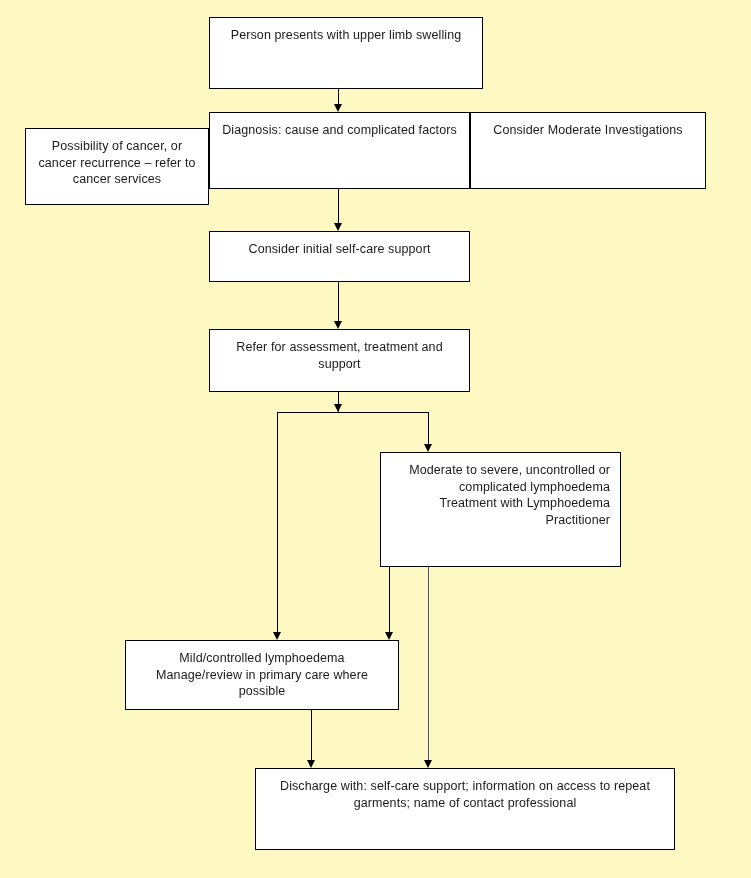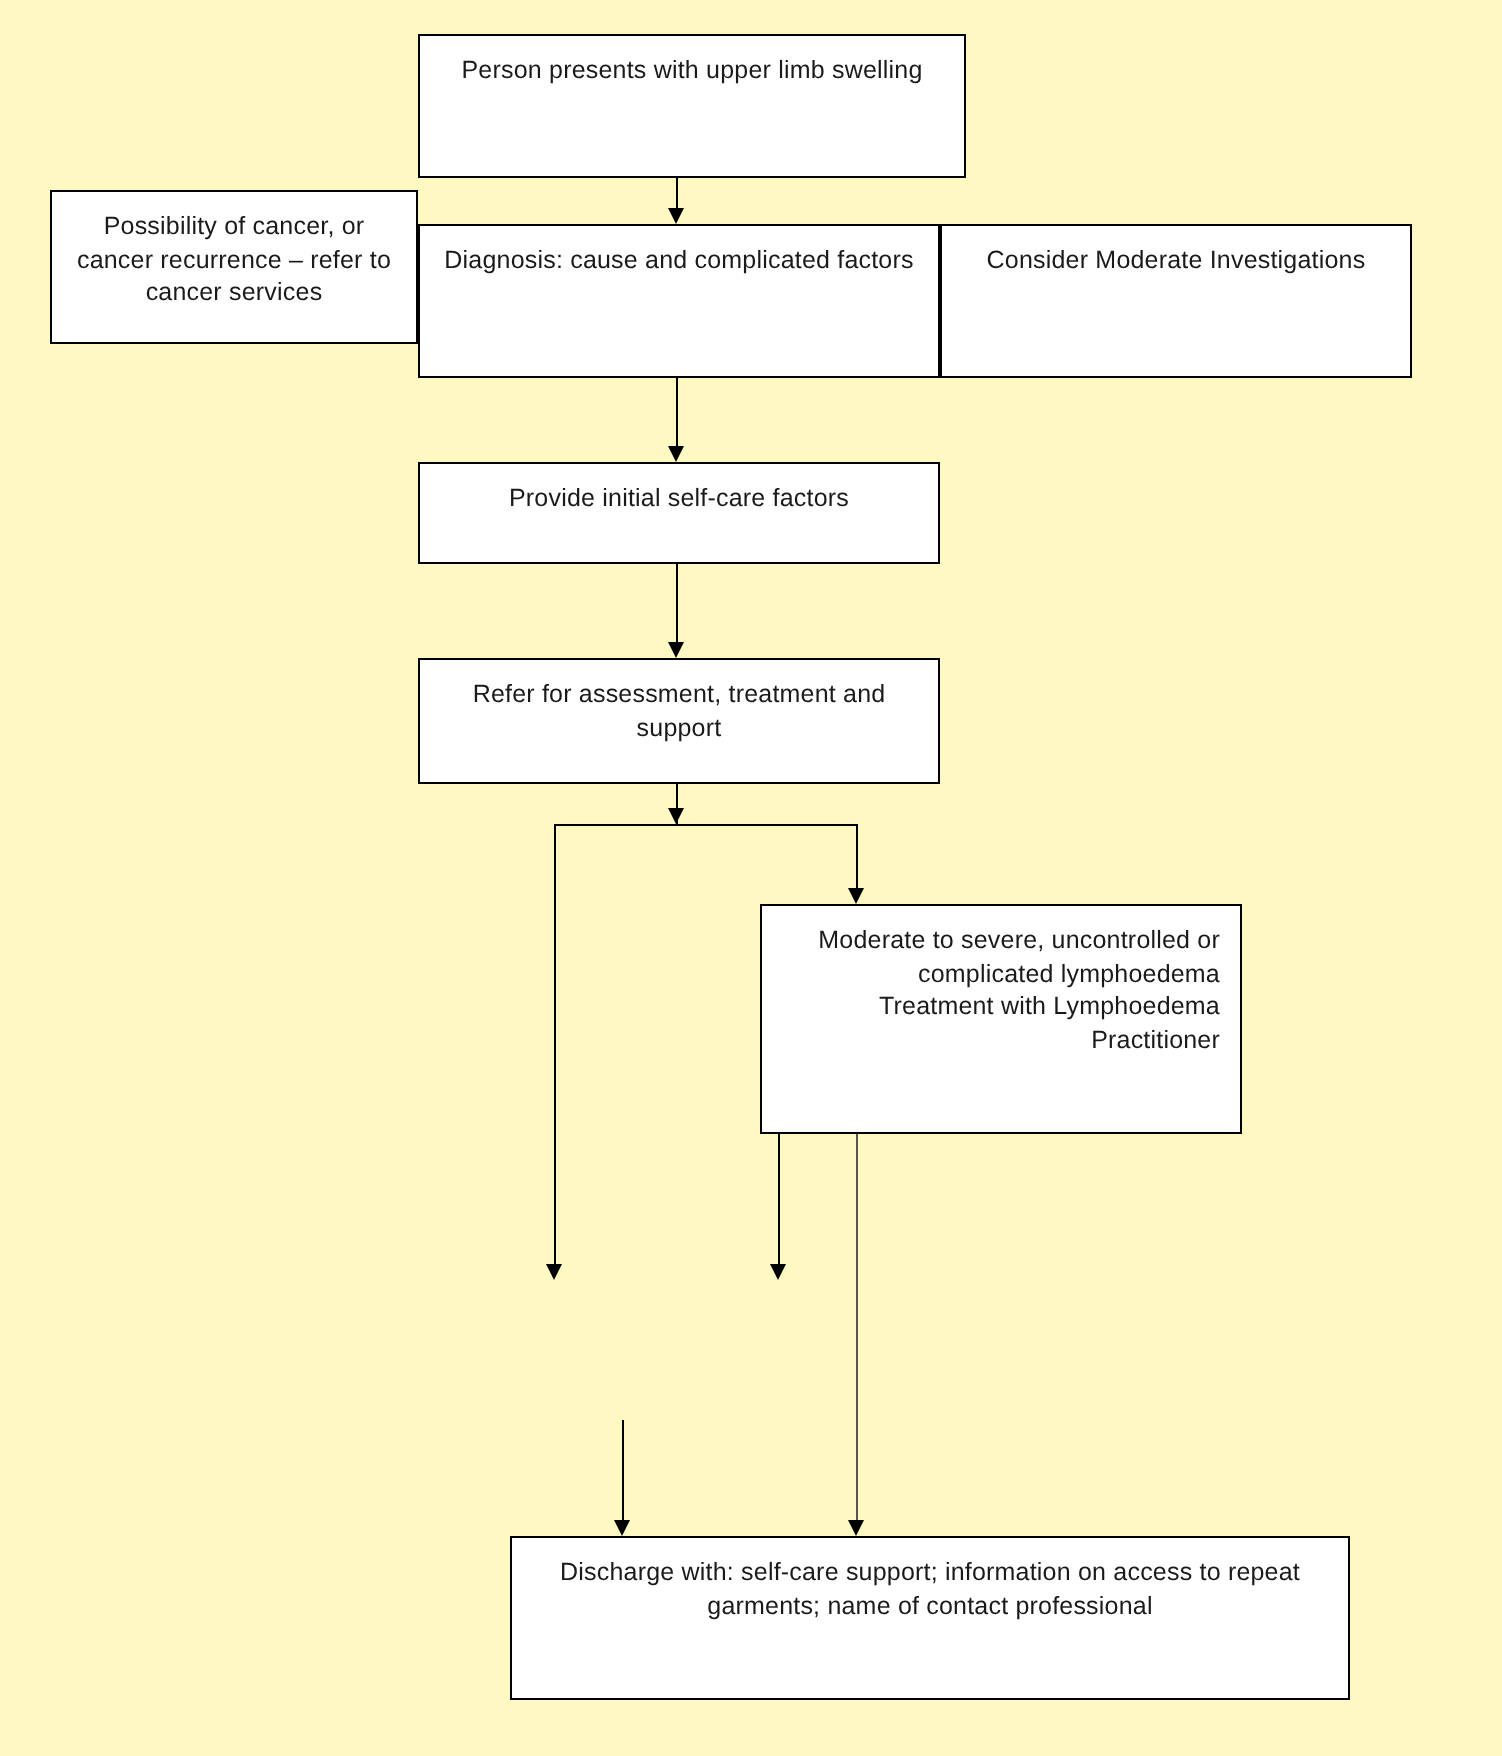--- a/index.html
+++ b/index.html
@@ -89,43 +89,47 @@
   <div class="vline dim" style="left:428px; top:567px; height:194px;"></div>
   <div class="arrow" style="left:423.5px; top:760px;"></div>
 
   <div class="vline" style="left:311px; top:710px; height:51px;"></div>
   <div class="arrow" style="left:306.5px; top:760px;"></div>
 
   <div class="node" style="left:209px; top:17px; width:274px; height:72px;">
     <span class="txt">Person presents with upper limb swelling</span>
   </div>
 
-  <div class="node" style="left:25px; top:95px; width:184px; height:77px;">
+  <div class="node" style="left:25px; top:128px; width:184px; height:77px;">
     <span class="txt">Possibility of cancer, or cancer recurrence – refer to cancer services</span>
   </div>
 
   <div class="node" style="left:209px; top:112px; width:261px; height:77px;">
     <span class="txt">Diagnosis: cause and complicated factors</span>
   </div>
 
   <div class="node" style="left:470px; top:112px; width:236px; height:77px;">
     <span class="txt">Consider Moderate Investigations</span>
   </div>
 
   <div class="node" style="left:209px; top:231px; width:261px; height:51px;">
-    <span class="txt">Provide initial self-care factors</span>
+    <span class="txt">Consider initial self-care support</span>
   </div>
 
   <div class="node" style="left:209px; top:329px; width:261px; height:63px;">
     <span class="txt">Refer for assessment, treatment and support</span>
   </div>
 
   <div class="node" style="left:380px; top:452px; width:241px; height:115px;text-align:right;">
     <span class="txt">Moderate to severe, uncontrolled or complicated lymphoedema
 Treatment with Lymphoedema Practitioner</span>
   </div>
 
+  <div class="node" style="left:125px; top:640px; width:274px; height:70px;">
+    <span class="txt">Mild/controlled lymphoedema
+Manage/review in primary care where possible</span>
+  </div>
 
   <div class="node" style="left:255px; top:768px; width:420px; height:82px;">
     <span class="txt">Discharge with: self-care support; information on access to repeat garments; name of contact professional</span>
   </div>
 
 </div>
 
 </body></html>

